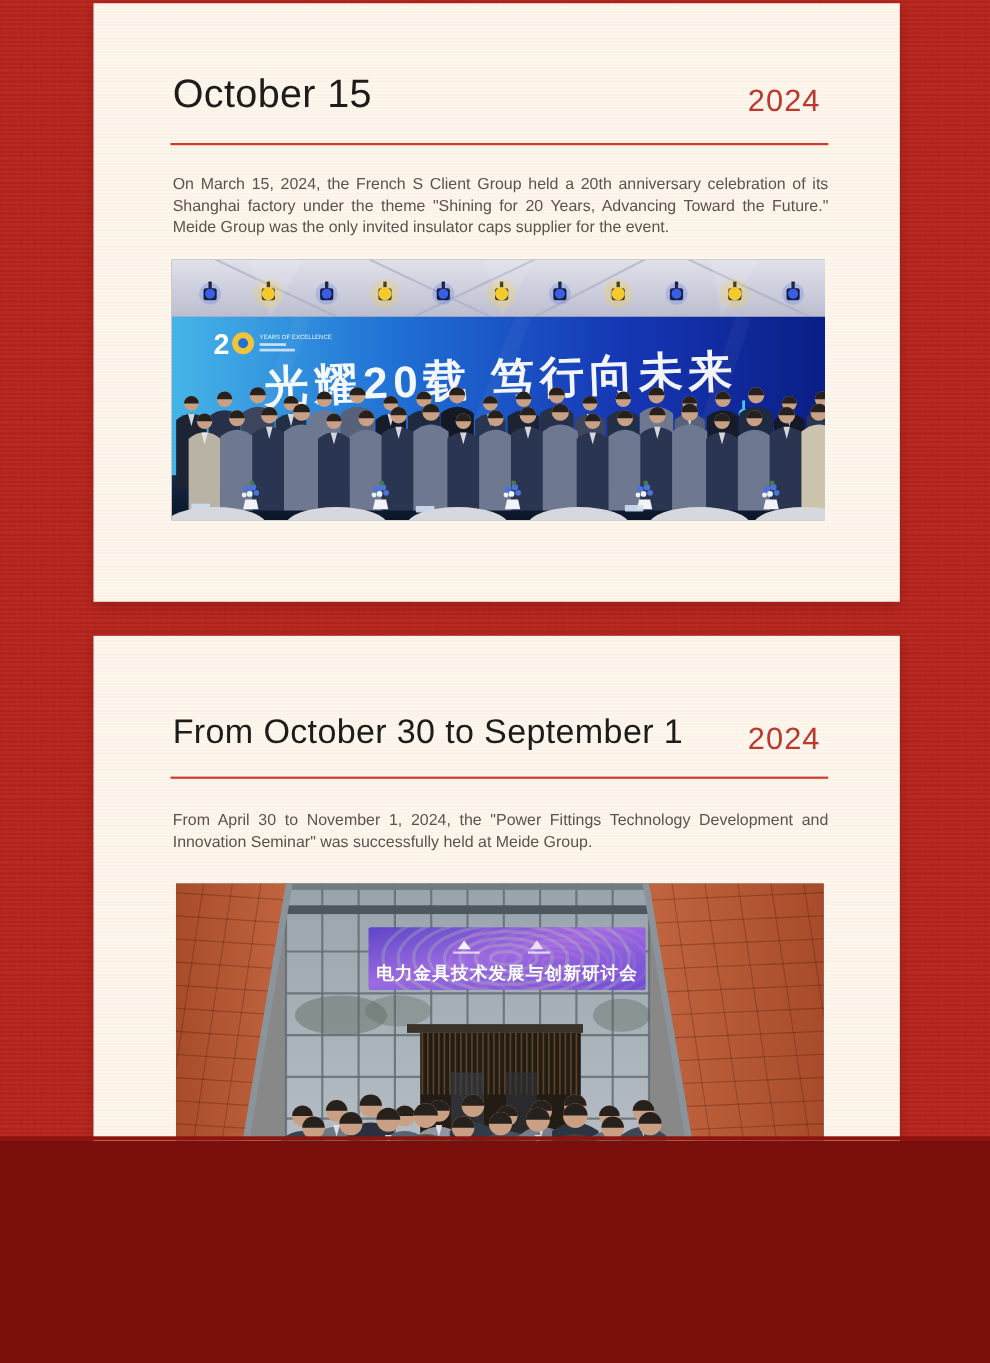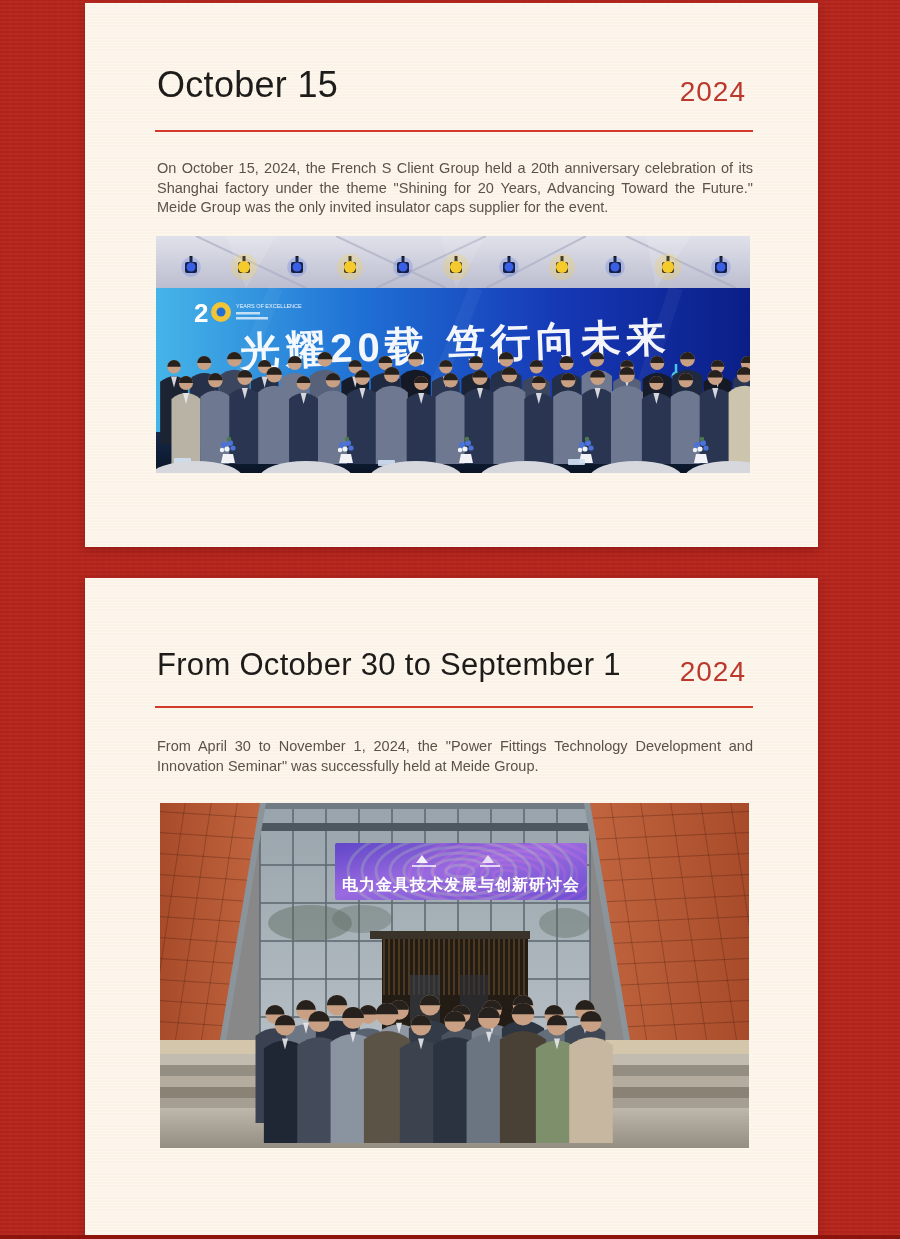--- a/index.html
+++ b/index.html
@@ -1,17 +1,17 @@
 <!DOCTYPE html>
 <html><head>
 <meta charset="utf-8">
 <style>
   html,body{margin:0;padding:0;background:#7a0f0b;}
   .page{
-    position:relative;width:900px;height:1239px;overflow:hidden;
+    position:relative;width:900px;height:1037px;overflow:hidden;
     background:#b7251d;
     font-family:"Liberation Sans",sans-serif;
   }
   .page::before{
     content:"";position:absolute;inset:0;pointer-events:none;
     background:
       repeating-linear-gradient(0deg, rgba(255,255,255,.025) 0 2px, rgba(0,0,0,.03) 2px 4px),
       repeating-linear-gradient(90deg, rgba(0,0,0,.02) 0 3px, transparent 3px 6px);
   }
   .card{
@@ -51,21 +51,21 @@
 </style>
 </head>
 <body>
 
 <div class="page">
 
   <article class="card" id="card1">
     <h2 class="title">October 15</h2>
     <p class="year">2024</p>
     <div class="rule"></div>
-    <p class="body-text">On October 15, 2024, the French S Client Group held a 20th anniversary celebration of its Shanghai factory under the theme "Shining for 20 Years, Advancing Toward the Future." Meide Group was the only invited insulator caps supplier for the event.</p>
+    <p class="body-text">On March 15, 2024, the French S Client Group held a 20th anniversary celebration of its Shanghai factory under the theme "Shining for 20 Years, Advancing Toward the Future." Meide Group was the only invited insulator caps supplier for the event.</p>
 
     <div class="photo">
       <svg width="594" height="237" viewBox="0 0 594 237" xmlns="http://www.w3.org/2000/svg">
         <defs>
           <linearGradient id="ceil" x1="0" y1="0" x2="0" y2="1">
             <stop offset="0" stop-color="#e0e1ea"></stop>
               <stop offset="1" stop-color="#bcbed0"></stop>
           </linearGradient>
           <linearGradient id="bd" x1="0" y1="0" x2="1" y2="0">
             <stop offset="0" stop-color="#45b5e8"></stop>

